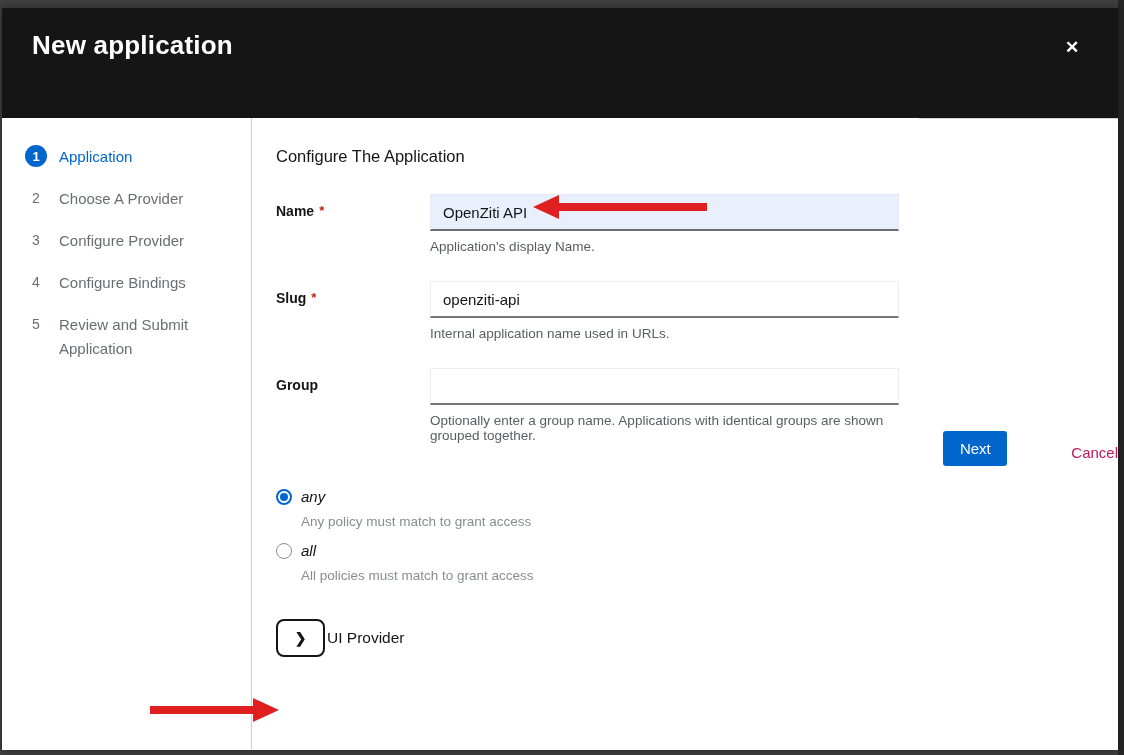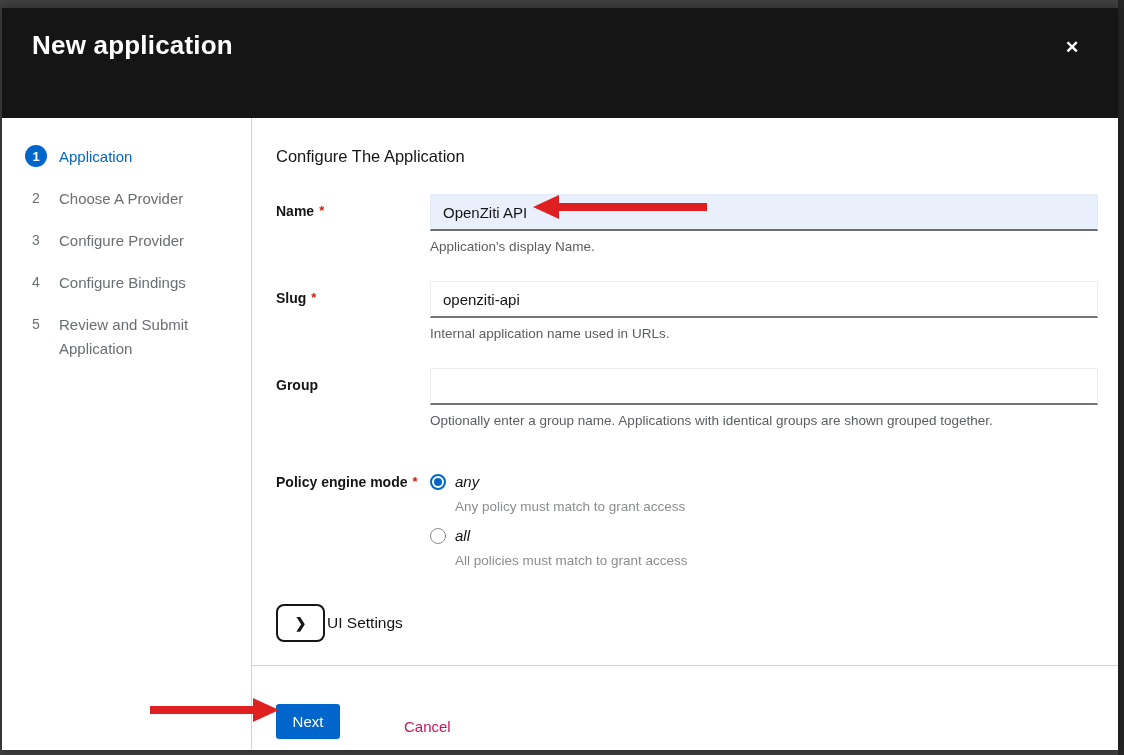--- a/index.html
+++ b/index.html
@@ -26,21 +26,21 @@
 
   .wizard-nav { flex:0 0 250px; border-right:1px solid #d2d2d2; padding:27px 10px 0 23px; }
   .step { display:flex; align-items:flex-start; margin-bottom:18px; min-height:22px; cursor:pointer; }
   .step-num { width:22px; height:22px; flex:0 0 22px; border-radius:50%; margin-right:12px;
               display:flex; align-items:center; justify-content:center;
               font-size:14px; color:#6a6e73; }
   .step.active .step-num { background:#0066cc; color:#fff; font-size:13px; font-weight:bold; }
   .step-label { font-size:15px; color:#6a6e73; line-height:24px; max-width:150px; padding-top:0px; }
   .step.active .step-label { color:#0066cc; }
 
-  .wizard-main { flex:1 1 auto; display:flex; flex-direction:column; min-height:0; }
+  .wizard-main { flex:1 1 auto; display:flex; flex-direction:row; min-height:0; }
   .wizard-content { flex:1 1 auto; padding:29px 20px 0 24px; overflow:hidden; }
   .content-heading { font-size:16.5px; font-weight:500; color:#151515; margin-bottom:28px; }
 
   .form-row { display:flex; margin-bottom:27px; }
   .form-label { flex:0 0 154px; padding-top:9px; font-size:14px; font-weight:600; color:#151515; }
   .required-star { color:#c9190b; font-size:13px; margin-left:5px; vertical-align:top; }
   .form-field { flex:1 1 auto; min-width:0; }
 
   .text-input { width:100%; height:37px; font-family:"Liberation Sans", sans-serif; font-size:15px;
                 color:#151515; padding:0 12px; background:#fff;
@@ -151,44 +151,41 @@
             <div class="form-label">
               <span>Group</span>
             </div>
             <div class="form-field">
               <input class="text-input" type="text" value="" style="">
               <div class="field-help">Optionally enter a group name. Applications with identical groups are shown grouped together.</div>
             </div>
           </div>
 
           <div class="form-row" style="margin-bottom:0; margin-top:36px;">
-            <div class="form-label" style="padding-top:10px;">
-              <span>Policy engine mode</span><span class="required-star">*</span>
-            </div>
             <div class="form-field radio-row">
               <div class="radio-option selected">
                 <span class="radio-circle">
                     <span class="radio-dot"></span>
                   </span>
                 <span class="radio-label">any</span>
               </div>
               <div class="radio-desc">Any policy must match to grant access</div>
               <div class="radio-option">
                 <span class="radio-circle">
                     <span class="radio-dot"></span>
                   </span>
                 <span class="radio-label">all</span>
               </div>
               <div class="radio-desc" style="margin-bottom:0;">All policies must match to grant access</div>
             </div>
           </div>
 
           <div class="expander-row">
             <button class="expander-toggle">❯</button>
-            <span class="expander-label">UI Settings</span>
+            <span class="expander-label">UI Provider</span>
           </div>
 
         </div>
 
         <div class="wizard-footer">
           <button class="btn-primary">Next</button>
           <button class="link-cancel">Cancel</button>
         </div>
       </div>
 

